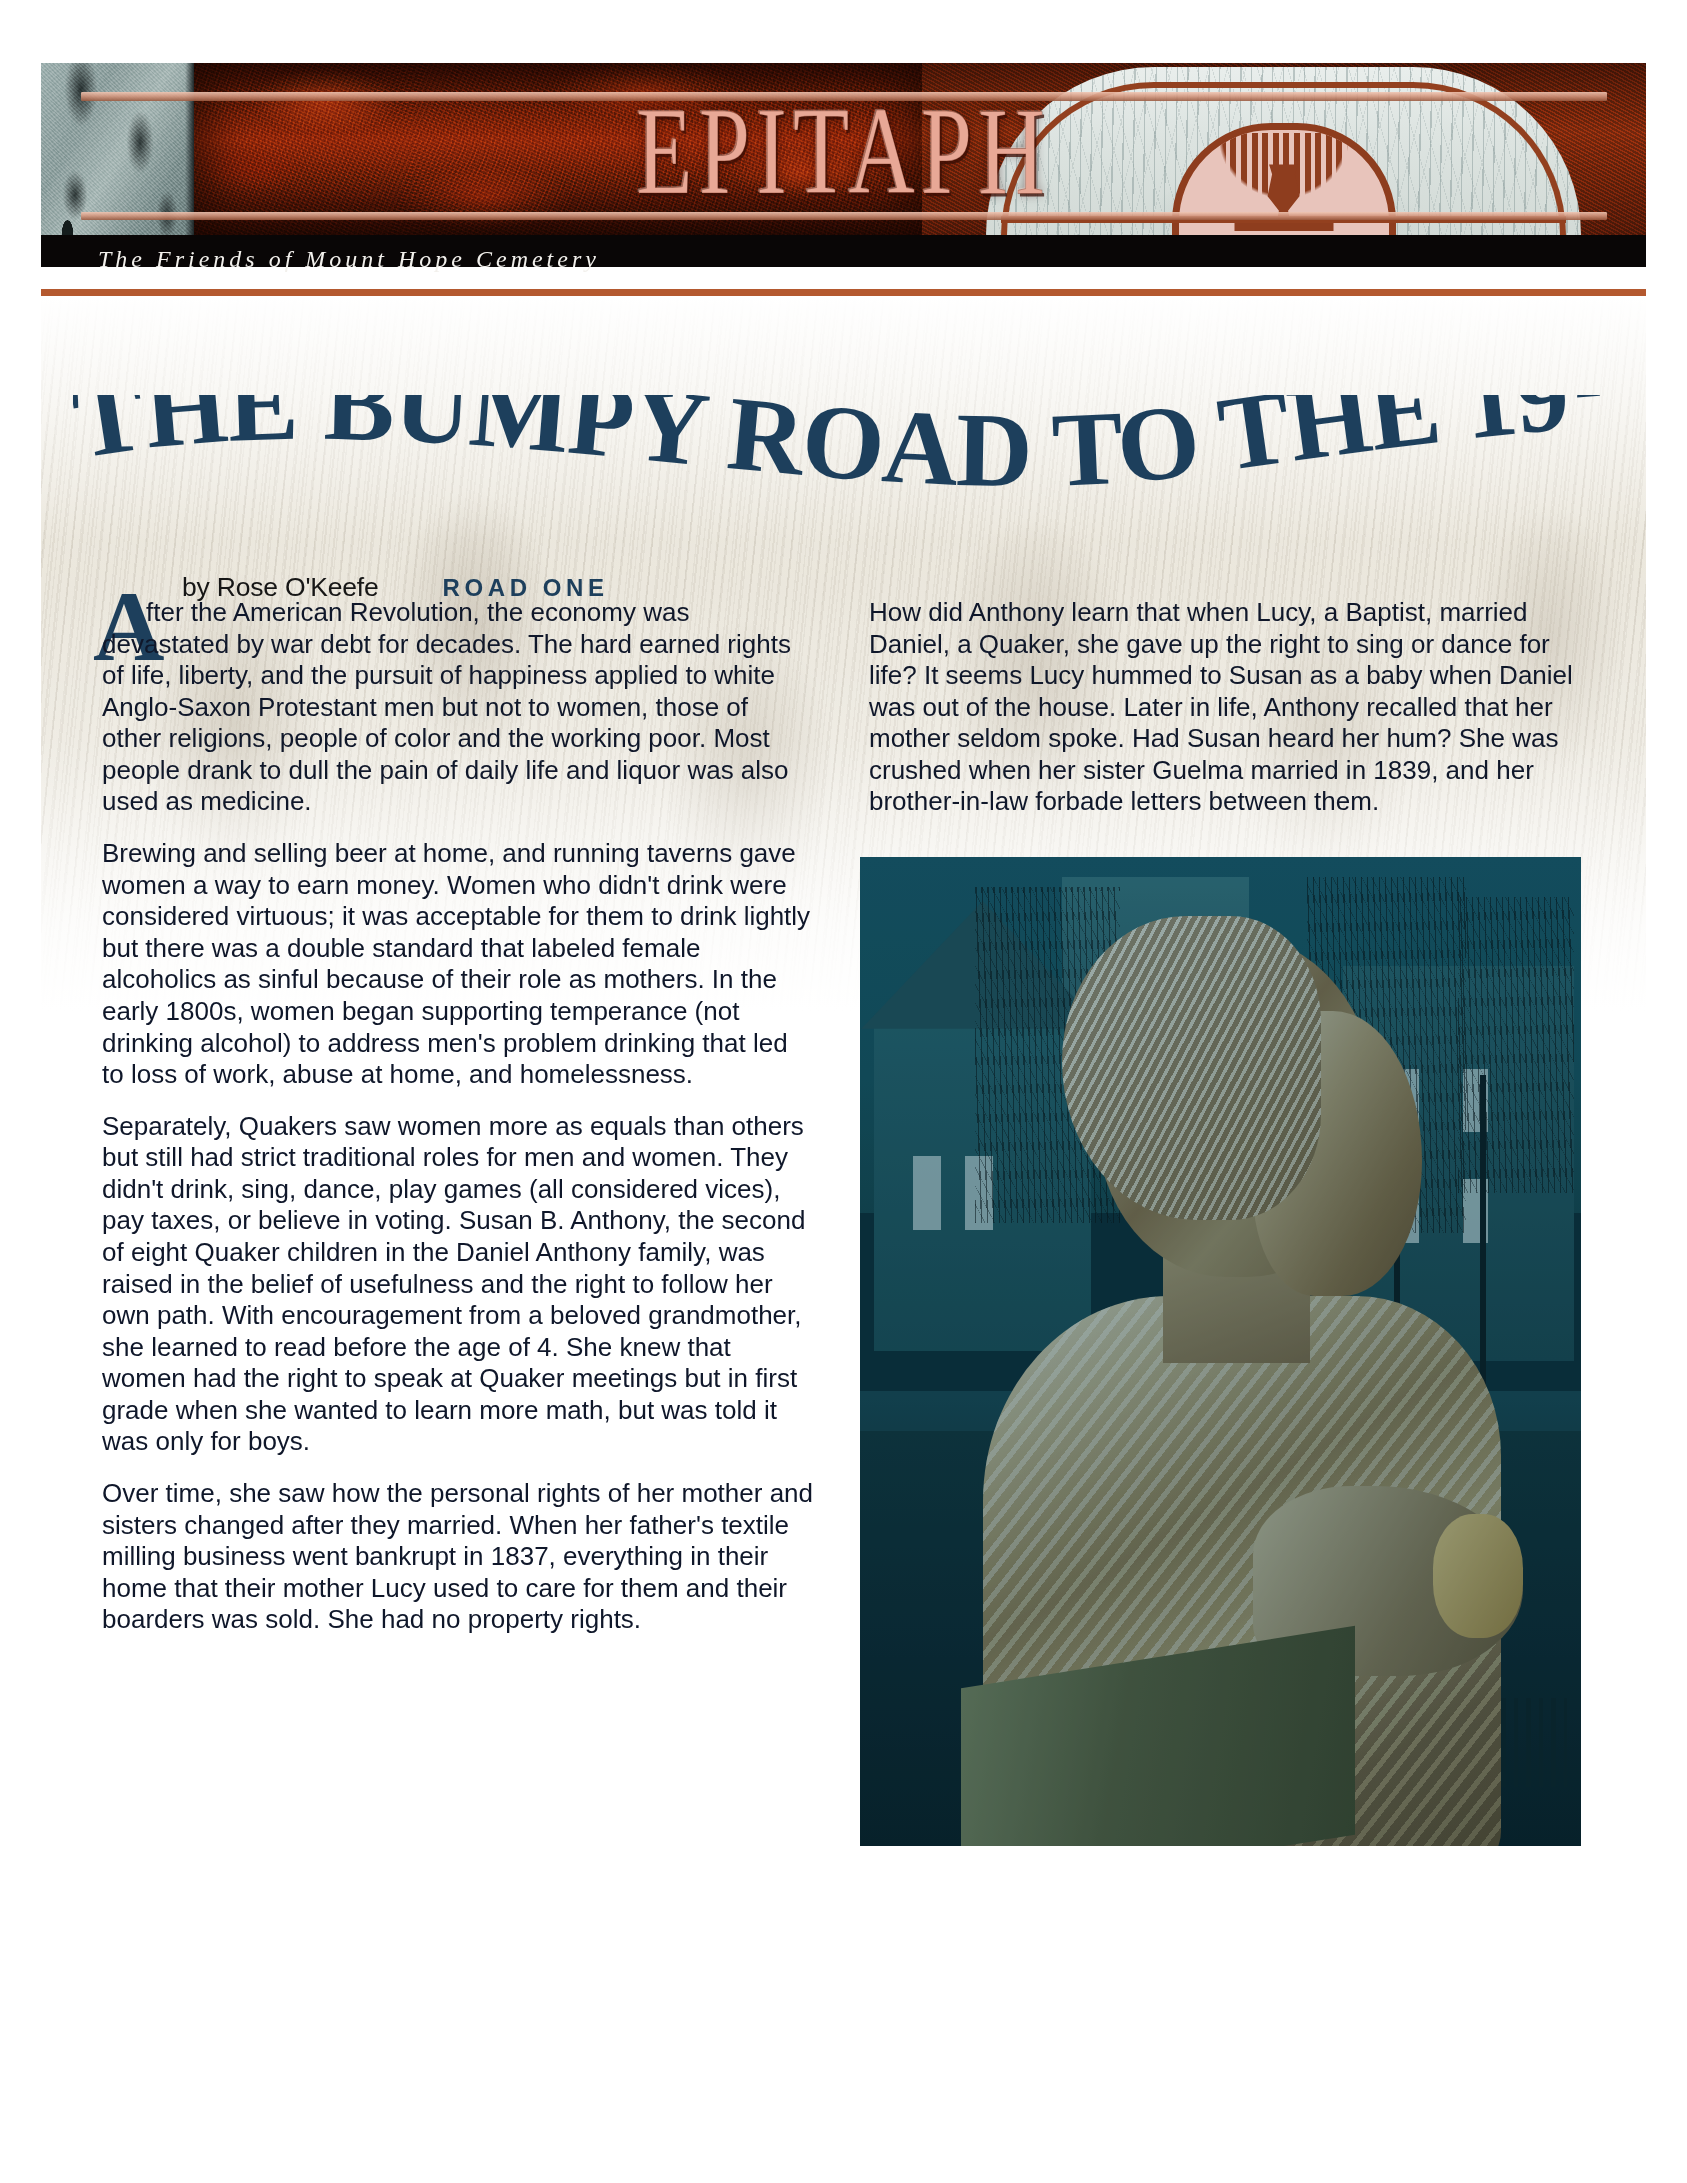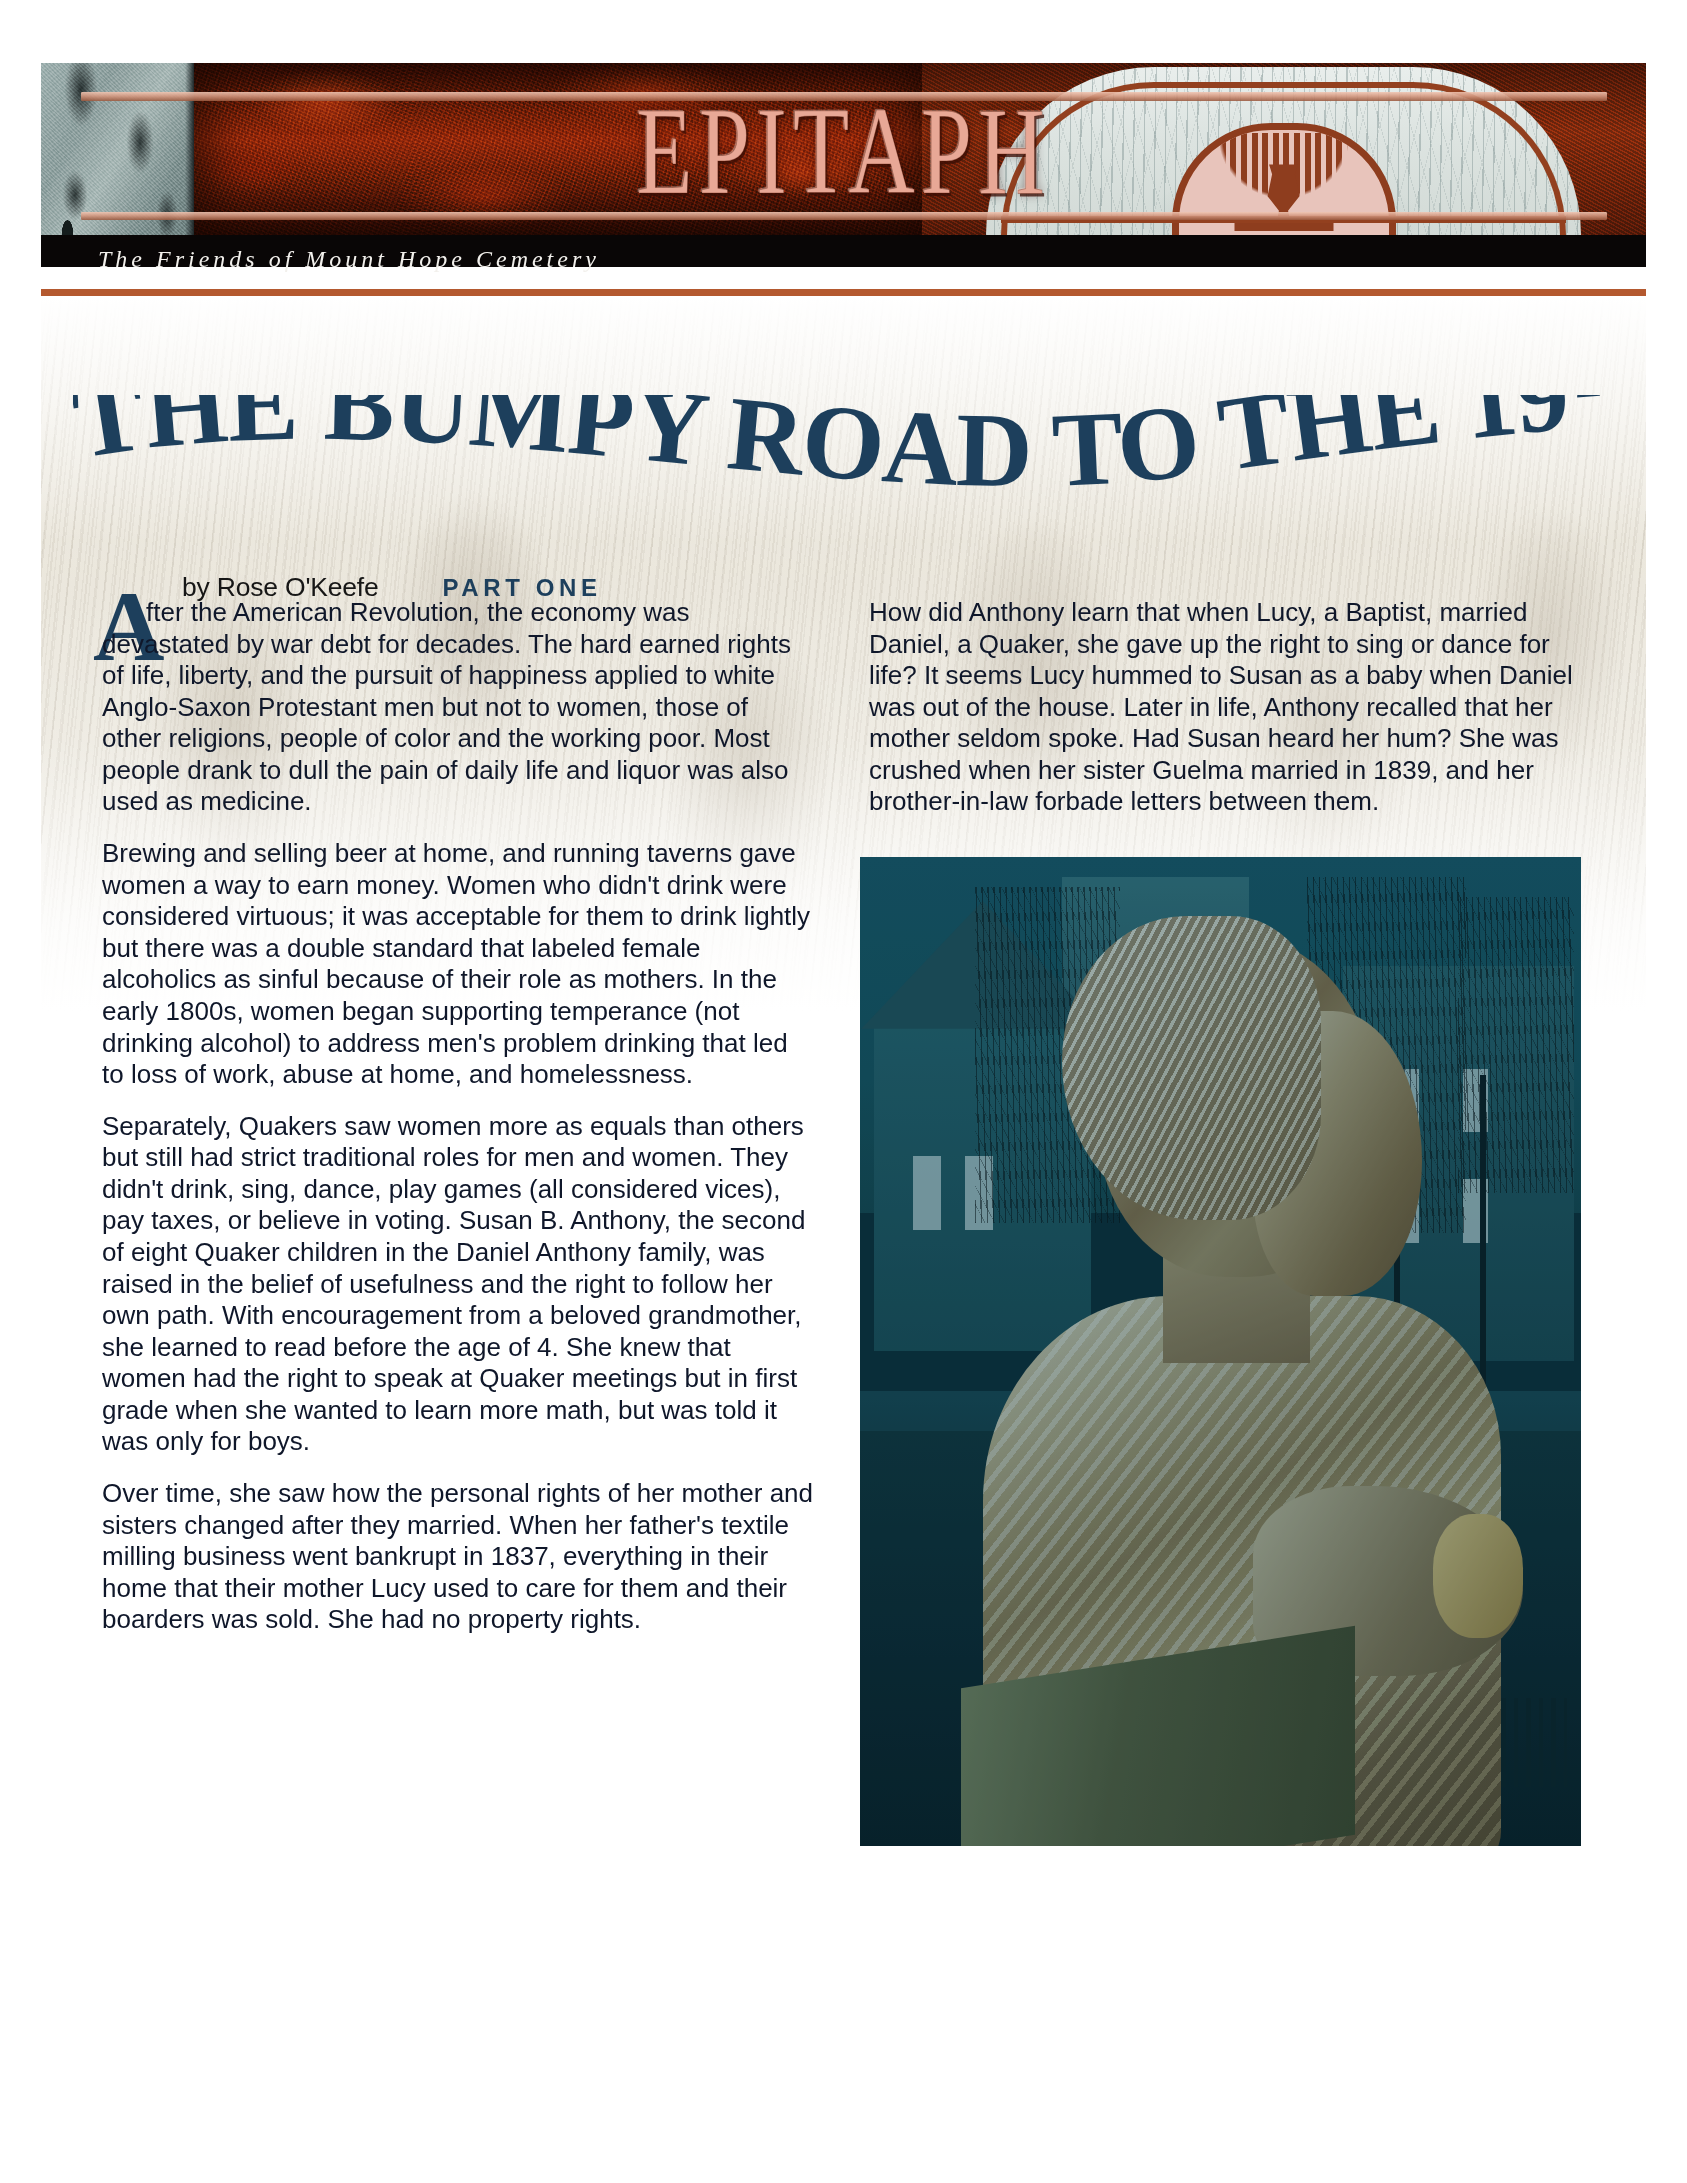--- a/index.html
+++ b/index.html
@@ -227,21 +227,21 @@
         <text class="hl-text" font-size="160" letter-spacing="-2">
           <textPath href="#arcPath" startOffset="0">
             <tspan id="hl1">THE BUMPY ROAD TO THE 19</tspan><tspan id="hl2" font-size="95" dy="-46">TH</tspan><tspan id="hl3" dy="46"> AMENDMENT</tspan>
           </textPath>
         </text>
       </svg>
     </div>
 
     <div class="byline">
       <div class="by">by Rose O'Keefe</div>
-      <div class="part">PART ONE</div>
+      <div class="part">ROAD ONE</div>
     </div>
 
     <div class="dropcap">A</div>
 
     <div class="col col-left">
       <p class="first">fter the American Revolution, the economy was devastated by war debt for decades. The hard earned rights of life, liberty, and the pursuit of happiness applied to white Anglo-Saxon Protestant men but not to women, those of other religions, people of color and the working poor. Most people drank to dull the pain of daily life and liquor was also used as medicine.</p>
       <p>Brewing and selling beer at home, and running taverns gave women a way to earn money. Women who didn't drink were considered virtuous; it was acceptable for them to drink lightly but there was a double standard that labeled female alcoholics as sinful because of their role as mothers. In the early 1800s, women began supporting temperance (not drinking alcohol) to address men's problem drinking that led to loss of work, abuse at home, and homelessness.</p>
       <p>Separately, Quakers saw women more as equals than others but still had strict traditional roles for men and women. They didn't drink, sing, dance, play games (all considered vices), pay taxes, or believe in voting. Susan B. Anthony, the second of eight Quaker children in the Daniel Anthony family, was raised in the belief of usefulness and the right to follow her own path. With encouragement from a beloved grandmother, she learned to read before the age of 4. She knew that women had the right to speak at Quaker meetings but in first grade when she wanted to learn more math, but was told it was only for boys.</p>
       <p>Over time, she saw how the personal rights of her mother and sisters changed after they married. When her father's textile milling business went bankrupt in 1837, everything in their home that their mother Lucy used to care for them and their boarders was sold. She had no property rights.</p>
     </div>

